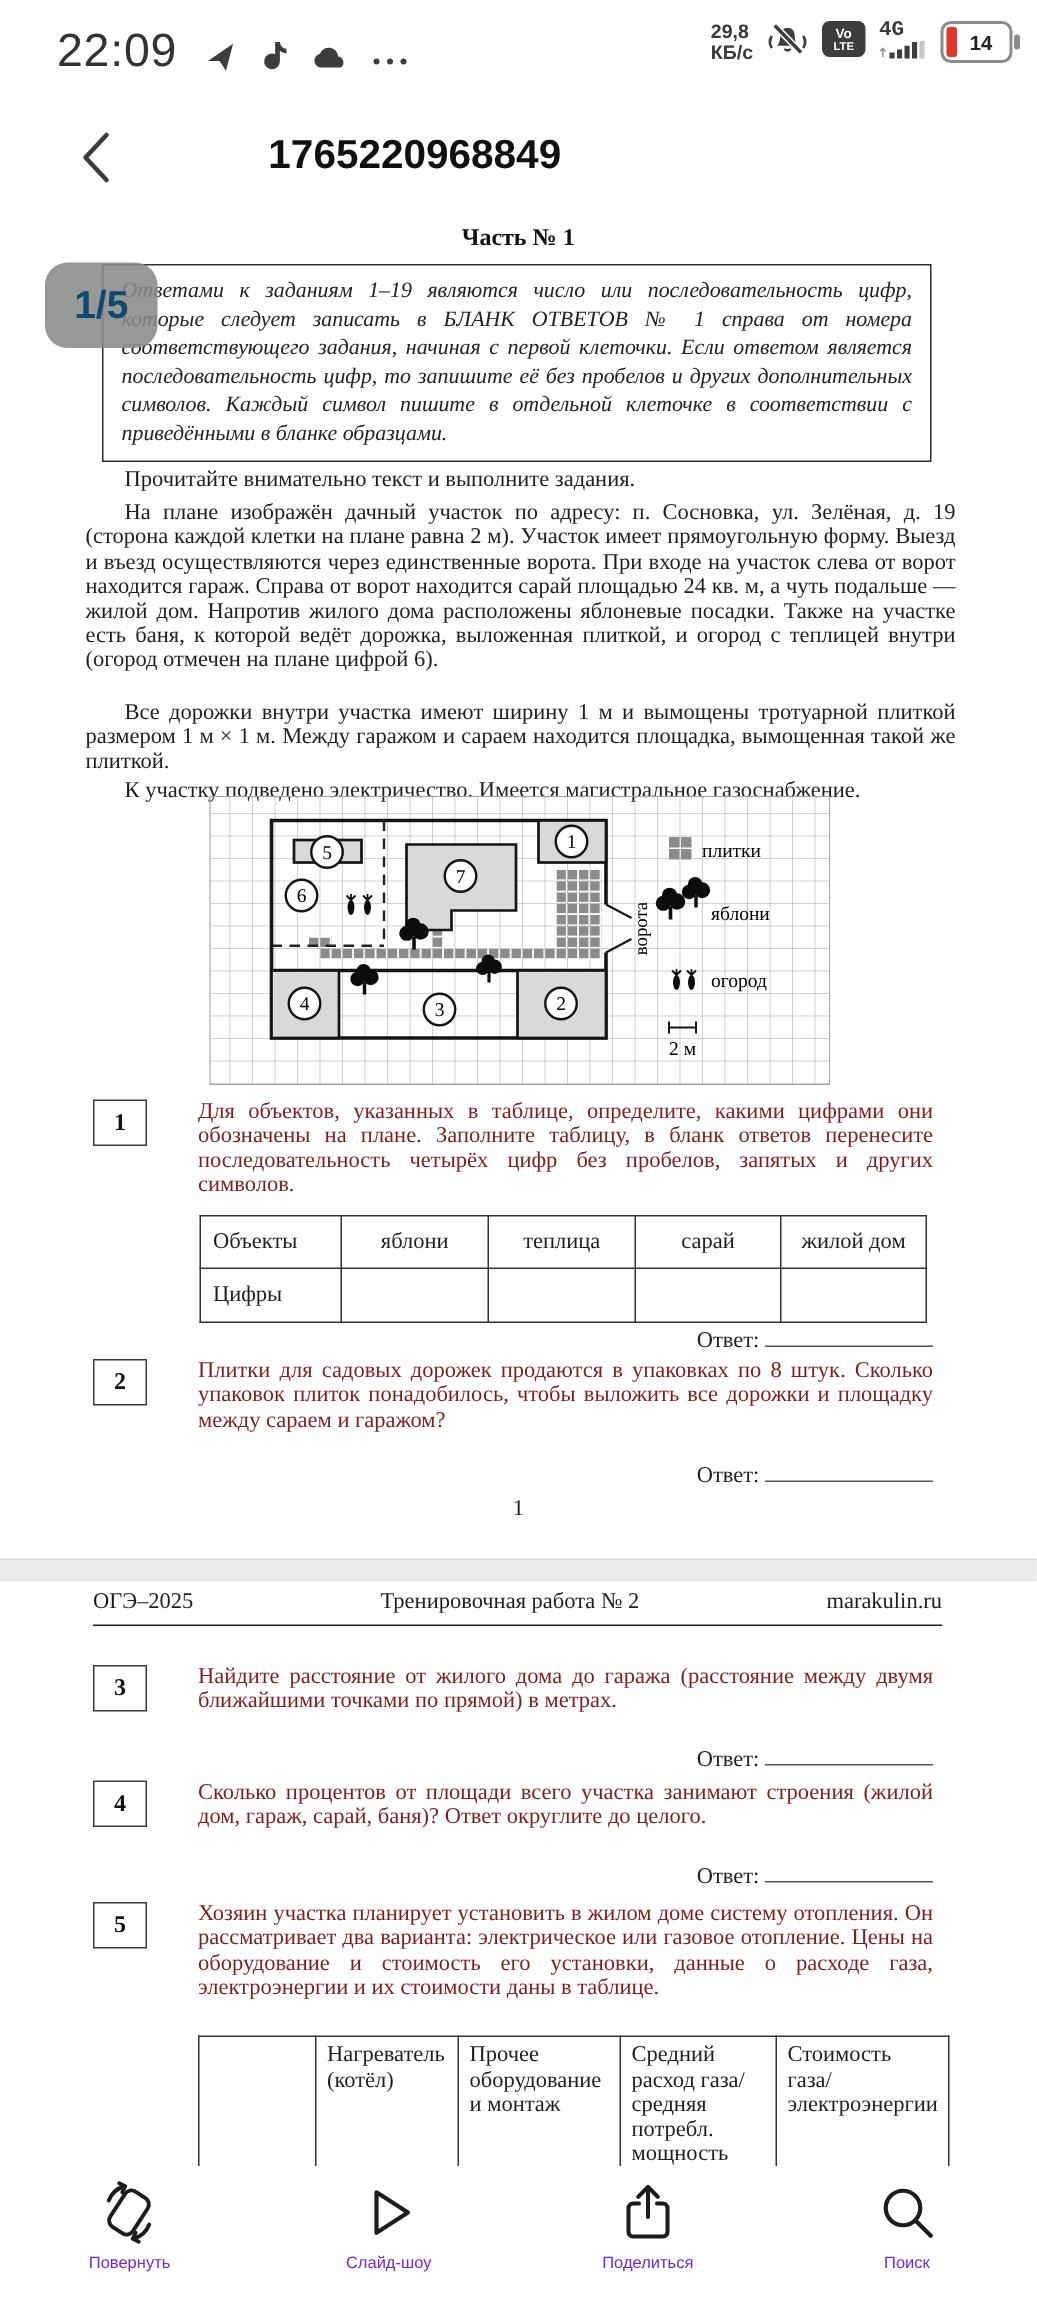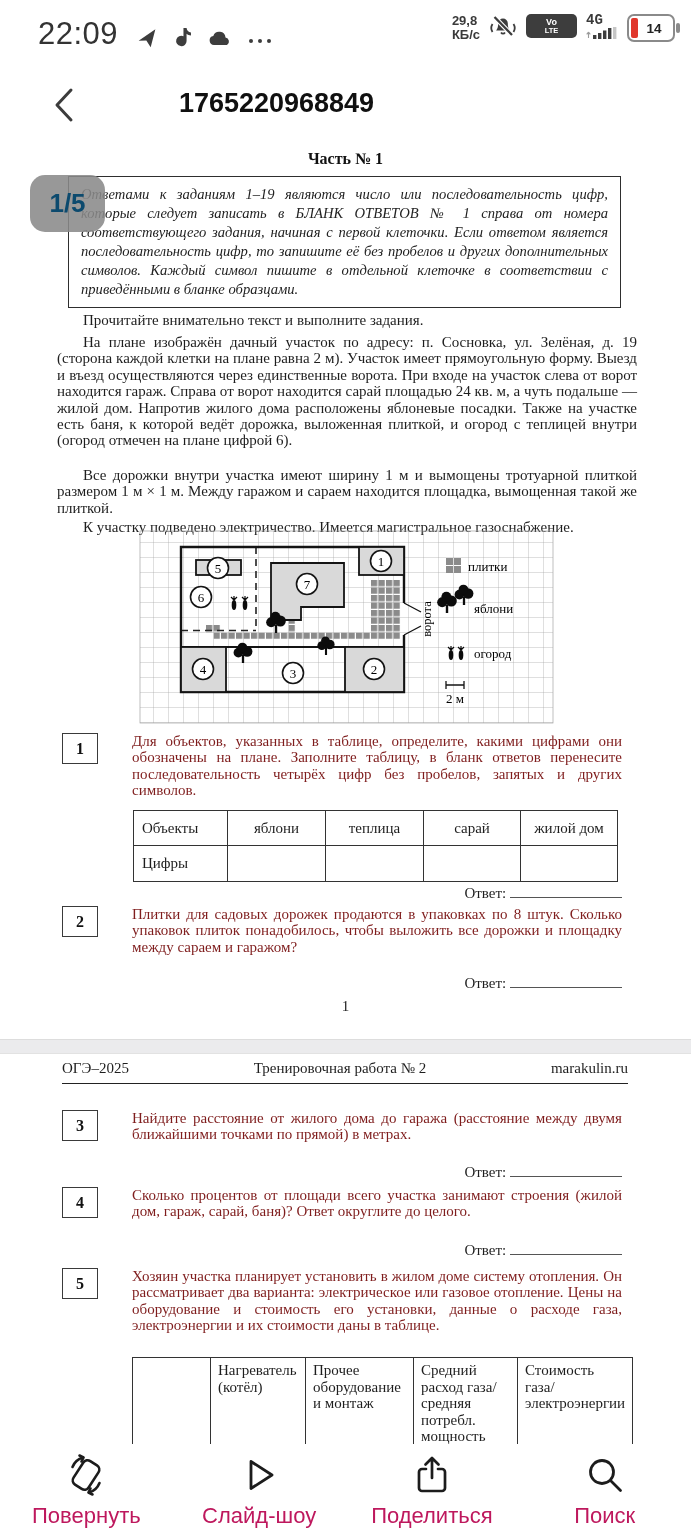--- a/index.html
+++ b/index.html
@@ -4,21 +4,21 @@
 <style>
   html,body{margin:0;padding:0;}
   body{width:691px;height:1536px;position:relative;background:#fff;overflow:hidden;
        font-family:"Liberation Sans",sans-serif;color:#222;}
   .abs{position:absolute;}
   
   .sb-time{left:38px;top:16px;font-size:31px;font-weight:500;color:#333;letter-spacing:.5px;}
   .sb-left-icons{left:136px;top:26px;display:flex;gap:13px;align-items:center;color:#3d3d3d;}
   .sb-right{right:16px;top:14px;display:flex;gap:9px;align-items:flex-start;}
   .sb-speed{font-size:13px;line-height:1.08;color:#3a3a3a;font-weight:600;}
-  .volte{width:51px;height:24px;background:#3d3d3d;border-radius:5px;color:#fff;text-align:center;
+  .volte{width:29px;height:24px;background:#3d3d3d;border-radius:5px;color:#fff;text-align:center;
          display:flex;flex-direction:column;justify-content:center;}
   .volte span{display:block;font-weight:700;}
   .volte .l1{font-size:9px;line-height:9px;}
   .volte .l2{font-size:7.5px;line-height:8px;}
   .sig{display:flex;flex-direction:column;align-items:flex-start;}
   .sig .net{font-size:14px;font-weight:700;color:#3a3a3a;line-height:13px;font-family:Liberation Mono, monospace;}
   .bat{position:relative;width:44px;height:24px;border:2.4px solid #8a8a8a;border-radius:7px;
        display:flex;align-items:center;justify-content:center;}
   .bat-red{position:absolute;left:2px;top:2px;bottom:2px;width:7px;background:#e0372c;border-radius:2px;}
   .bat-num{font-size:13.5px;font-weight:700;color:#222;margin-left:6px;}
@@ -51,21 +51,21 @@
   table.t5 tr.data td{height:26px;vertical-align:middle;}
   .pagenum{left:0;top:998px;width:691px;text-align:center;font-size:15px;color:#1e1e1e;}
   .sep{left:0;top:1039px;width:691px;height:13px;background:#ebebed;
        border-top:1px solid #dddddd;border-bottom:1px solid #e2e2e2;}
   .p2head{left:62px;top:1060px;width:566px;display:flex;justify-content:space-between;
           font-size:15px;color:#1e1e1e;border-bottom:1.4px solid #222;padding-bottom:6px;gap:16px;}
   
   .toolbar{left:0;top:1444px;width:691px;height:92px;background:#fff;display:flex;}
   .tb-item{flex:1;display:flex;flex-direction:column;align-items:center;justify-content:flex-start;
            padding-top:8px;cursor:pointer;}
-  .tb-item .lbl{font-size:22px;font-weight:500;color:#be185d;margin-top:5px;
+  .tb-item .lbl{font-size:11px;font-weight:500;color:#6d28d9;margin-top:5px;
                 font-family:"Liberation Sans",sans-serif;}
   .tb-ic{width:46px;height:46px;}
   svg text{font-family:"Liberation Serif",serif;}
 </style>
 </head>
 <body>
 
 <div class="abs sb-time">22:09</div>
 
 <div class="abs sb-left-icons">

